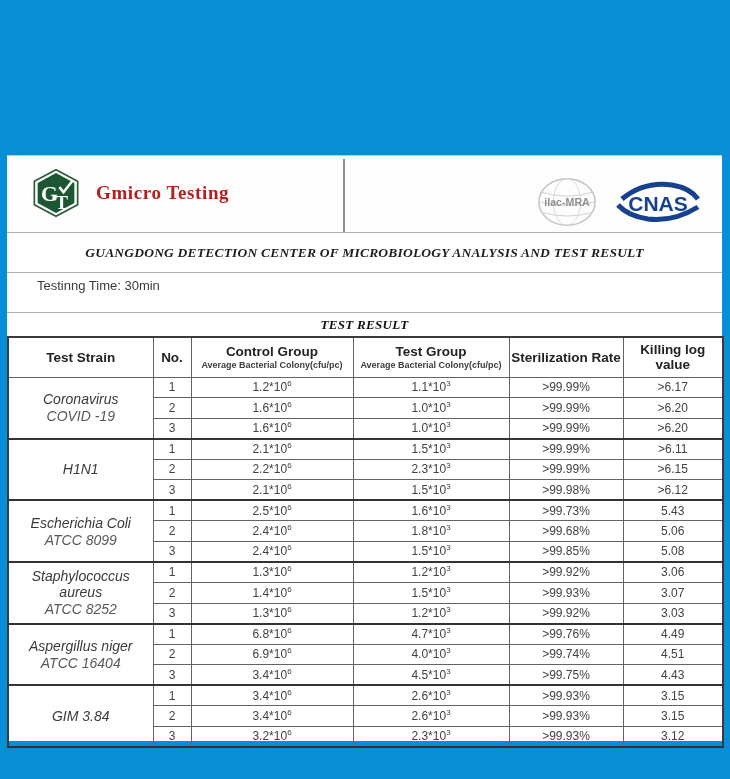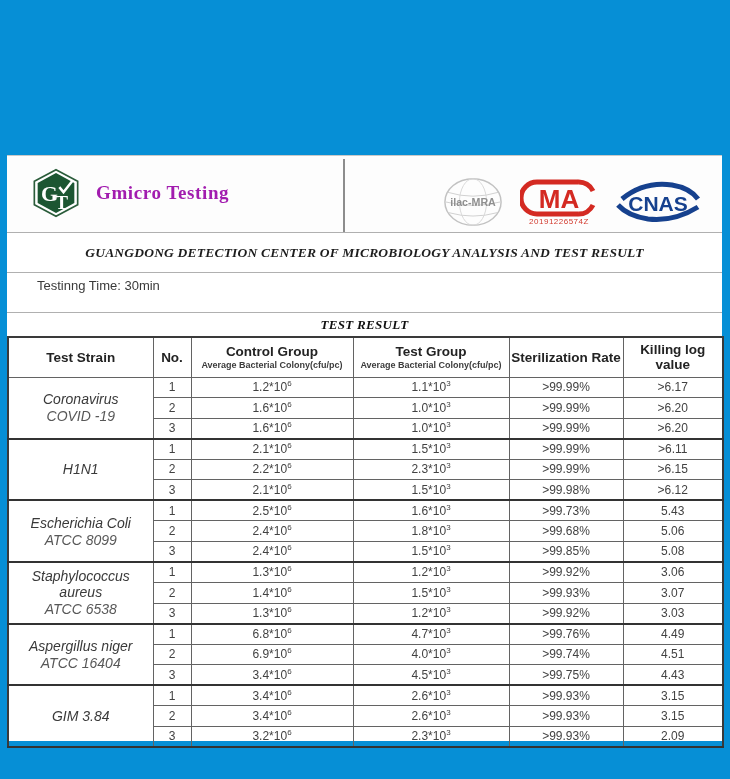--- a/index.html
+++ b/index.html
@@ -13,21 +13,21 @@
   .document {
     position:absolute; left:7px; top:155px; width:715px; height:586px;
     background:#ffffff; border-top:1px solid #c9c9c9;
   }
 
   
   .doc-header { position:relative; height:77px; border-bottom:1px solid #b0b0b0; background:#fdfdfd; }
   .brand { position:absolute; left:24px; top:12px; display:flex; align-items:center; gap:15px; }
   .brand-name {
     font-family:"Liberation Serif", serif; font-weight:bold;
-    font-size:19px; color:#a21caf; letter-spacing:0.6px;
+    font-size:19px; color:#b91c1c; letter-spacing:0.6px;
   }
   .header-divider { position:absolute; left:336px; top:3px; bottom:0; width:2px; background:#8d8d8d; }
   .certs { position:absolute; right:20px; top:20px; display:flex; align-items:center; gap:16px; }
   .cert { display:flex; flex-direction:column; align-items:center; }
   .cma-number { color:#d23a2e; font-size:8px; line-height:9px; letter-spacing:0.5px; }
 
   
   .title-band {
     height:40px; line-height:40px; text-align:center;
     border-bottom:1px solid #b0b0b0;
@@ -88,29 +88,20 @@
         <svg width="62" height="52" viewBox="0 0 64 52">
           <ellipse cx="32" cy="26" rx="29" ry="24" fill="none" stroke="#c2c2c2" stroke-width="1.5"></ellipse>
           <path d="M6 16 Q32 24 58 16" stroke="#d0d0d0" fill="none"></path>
           <path d="M4 26 Q32 33 60 26" stroke="#d0d0d0" fill="none"></path>
           <path d="M7 37 Q32 44 57 37" stroke="#d0d0d0" fill="none"></path>
           <ellipse cx="32" cy="26" rx="14" ry="24" fill="none" stroke="#d8d8d8"></ellipse>
           <text x="32" y="30" text-anchor="middle" font-size="11" font-weight="bold" fill="#8f8f8f" font-family="Liberation Sans, sans-serif">ilac-MRA</text>
         </svg>
       </div>
 
-      <div class="cert">
-        <svg width="78" height="38" viewBox="0 0 78 38">
-          <path d="M58 3 H17 A14 14 0 0 0 17 35 H58" fill="none" stroke="#d42a22" stroke-width="5"></path>
-          <path d="M58 3 A16 16 0 0 1 73 12" fill="none" stroke="#d42a22" stroke-width="5"></path>
-          <path d="M58 35 A16 16 0 0 0 73 26" fill="none" stroke="#d42a22" stroke-width="5"></path>
-          <text x="39" y="29" text-anchor="middle" font-size="26" font-weight="bold" fill="#d42a22" font-family="Liberation Sans, sans-serif">MA</text>
-        </svg>
-        <span class="cma-number">20191226574Z</span>
-      </div>
 
       <div class="cert">
         <svg width="88" height="42" viewBox="0 0 88 42">
           <path d="M8 18 Q30 0 58 4 Q76 7 84 18" fill="none" stroke="#16418e" stroke-width="5"></path>
           <path d="M4 24 Q14 35 34 38 Q60 41 84 26" fill="none" stroke="#16418e" stroke-width="5"></path>
           <text x="44" y="30" text-anchor="middle" font-size="21" font-weight="bold" fill="#16418e" font-family="Liberation Sans, sans-serif">CNAS</text>
         </svg>
       </div>
     </div>
   </div>
@@ -227,21 +218,21 @@
         <tr class="group-end">
           <td>3</td>
           <td>2.4*10<sup>6</sup></td>
           <td>1.5*10<sup>3</sup></td>
           <td>&gt;99.85%</td>
           <td>5.08</td>
         </tr>
         <tr>
           <td rowspan="3" class="strain-cell">
             <div class="strain-name">Staphylococcus aureus</div>
-            <div class="strain-sub">ATCC 6538</div>
+            <div class="strain-sub">ATCC 8252</div>
           </td>
           <td>1</td>
           <td>1.3*10<sup>6</sup></td>
           <td>1.2*10<sup>3</sup></td>
           <td>&gt;99.92%</td>
           <td>3.06</td>
         </tr>
         <tr>
           <td>2</td>
           <td>1.4*10<sup>6</sup></td>
@@ -296,18 +287,18 @@
           <td>3.4*10<sup>6</sup></td>
           <td>2.6*10<sup>3</sup></td>
           <td>&gt;99.93%</td>
           <td>3.15</td>
         </tr>
         <tr class="group-end">
           <td>3</td>
           <td>3.2*10<sup>6</sup></td>
           <td>2.3*10<sup>3</sup></td>
           <td>&gt;99.93%</td>
-          <td>2.09</td>
+          <td>3.12</td>
         </tr>
       </tbody>
   </table>
 
 </div>
 
 </body></html>

